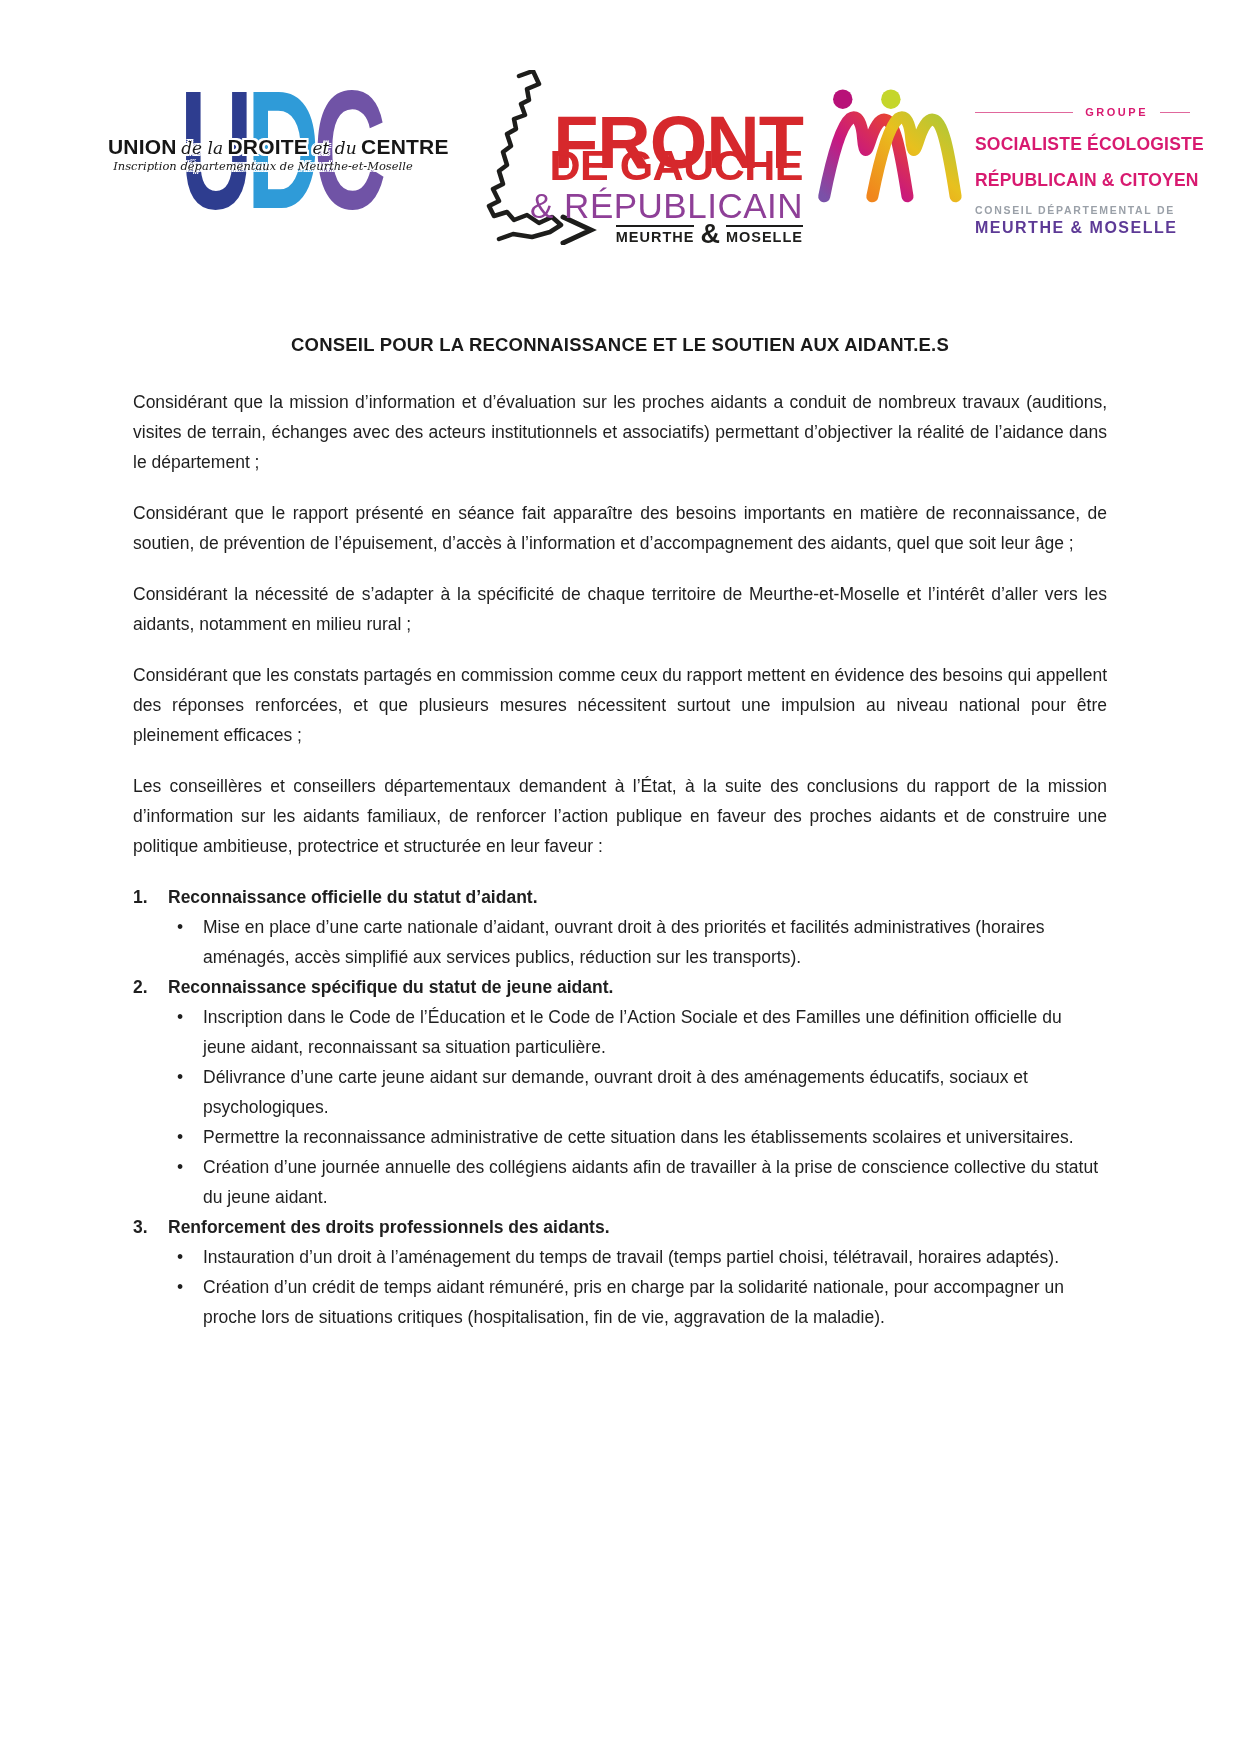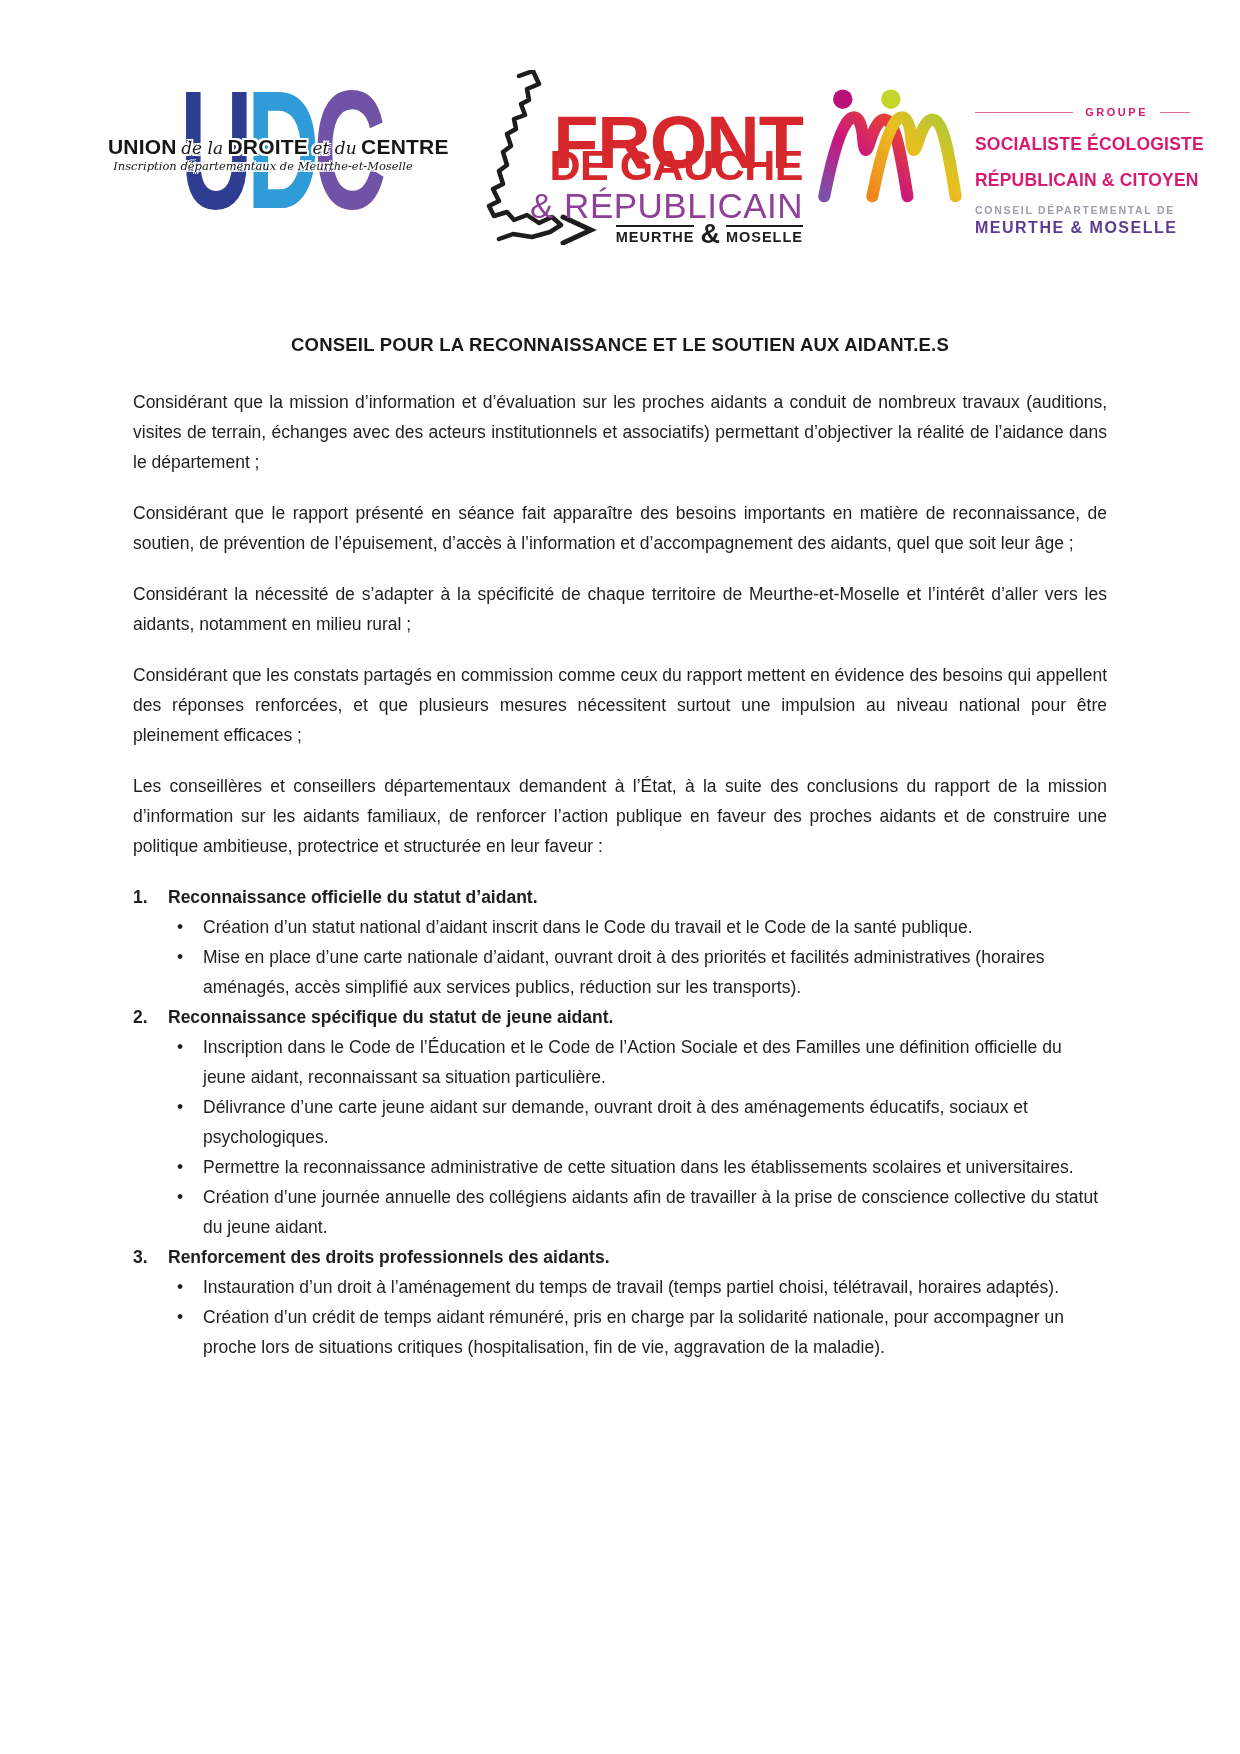--- a/index.html
+++ b/index.html
@@ -140,21 +140,20 @@
     <p class="para">Considérant la nécessité de s’adapter à la spécificité de chaque territoire de Meurthe-et-Moselle et l’intérêt d’aller vers les aidants, notamment en milieu rural ;</p>
     <p class="para">Considérant que les constats partagés en commission comme ceux du rapport mettent en évidence des besoins qui appellent des réponses renforcées, et que plusieurs mesures nécessitent surtout une impulsion au niveau national pour être pleinement efficaces ;</p>
     <p class="para">Les conseillères et conseillers départementaux demandent à l’État, à la suite des conclusions du rapport de la mission d’information sur les aidants familiaux, de renforcer l’action publique en faveur des proches aidants et de construire une politique ambitieuse, protectrice et structurée en leur faveur :</p>
 
     <div class="num-item">
       <div class="num-head">
         <span class="num">1.</span>
         <span>Reconnaissance officielle du statut d’aidant.</span>
       </div>
       <ul class="bullets">
-        <li>Création d’un statut national d’aidant inscrit dans le Code du travail et le Code de la santé publique.</li>
         <li>Mise en place d’une carte nationale d’aidant, ouvrant droit à des priorités et facilités administratives (horaires aménagés, accès simplifié aux services publics, réduction sur les transports).</li>
       </ul>
     </div>
 
     <div class="num-item">
       <div class="num-head">
         <span class="num">2.</span>
         <span>Reconnaissance spécifique du statut de jeune aidant.</span>
       </div>
       <ul class="bullets">

